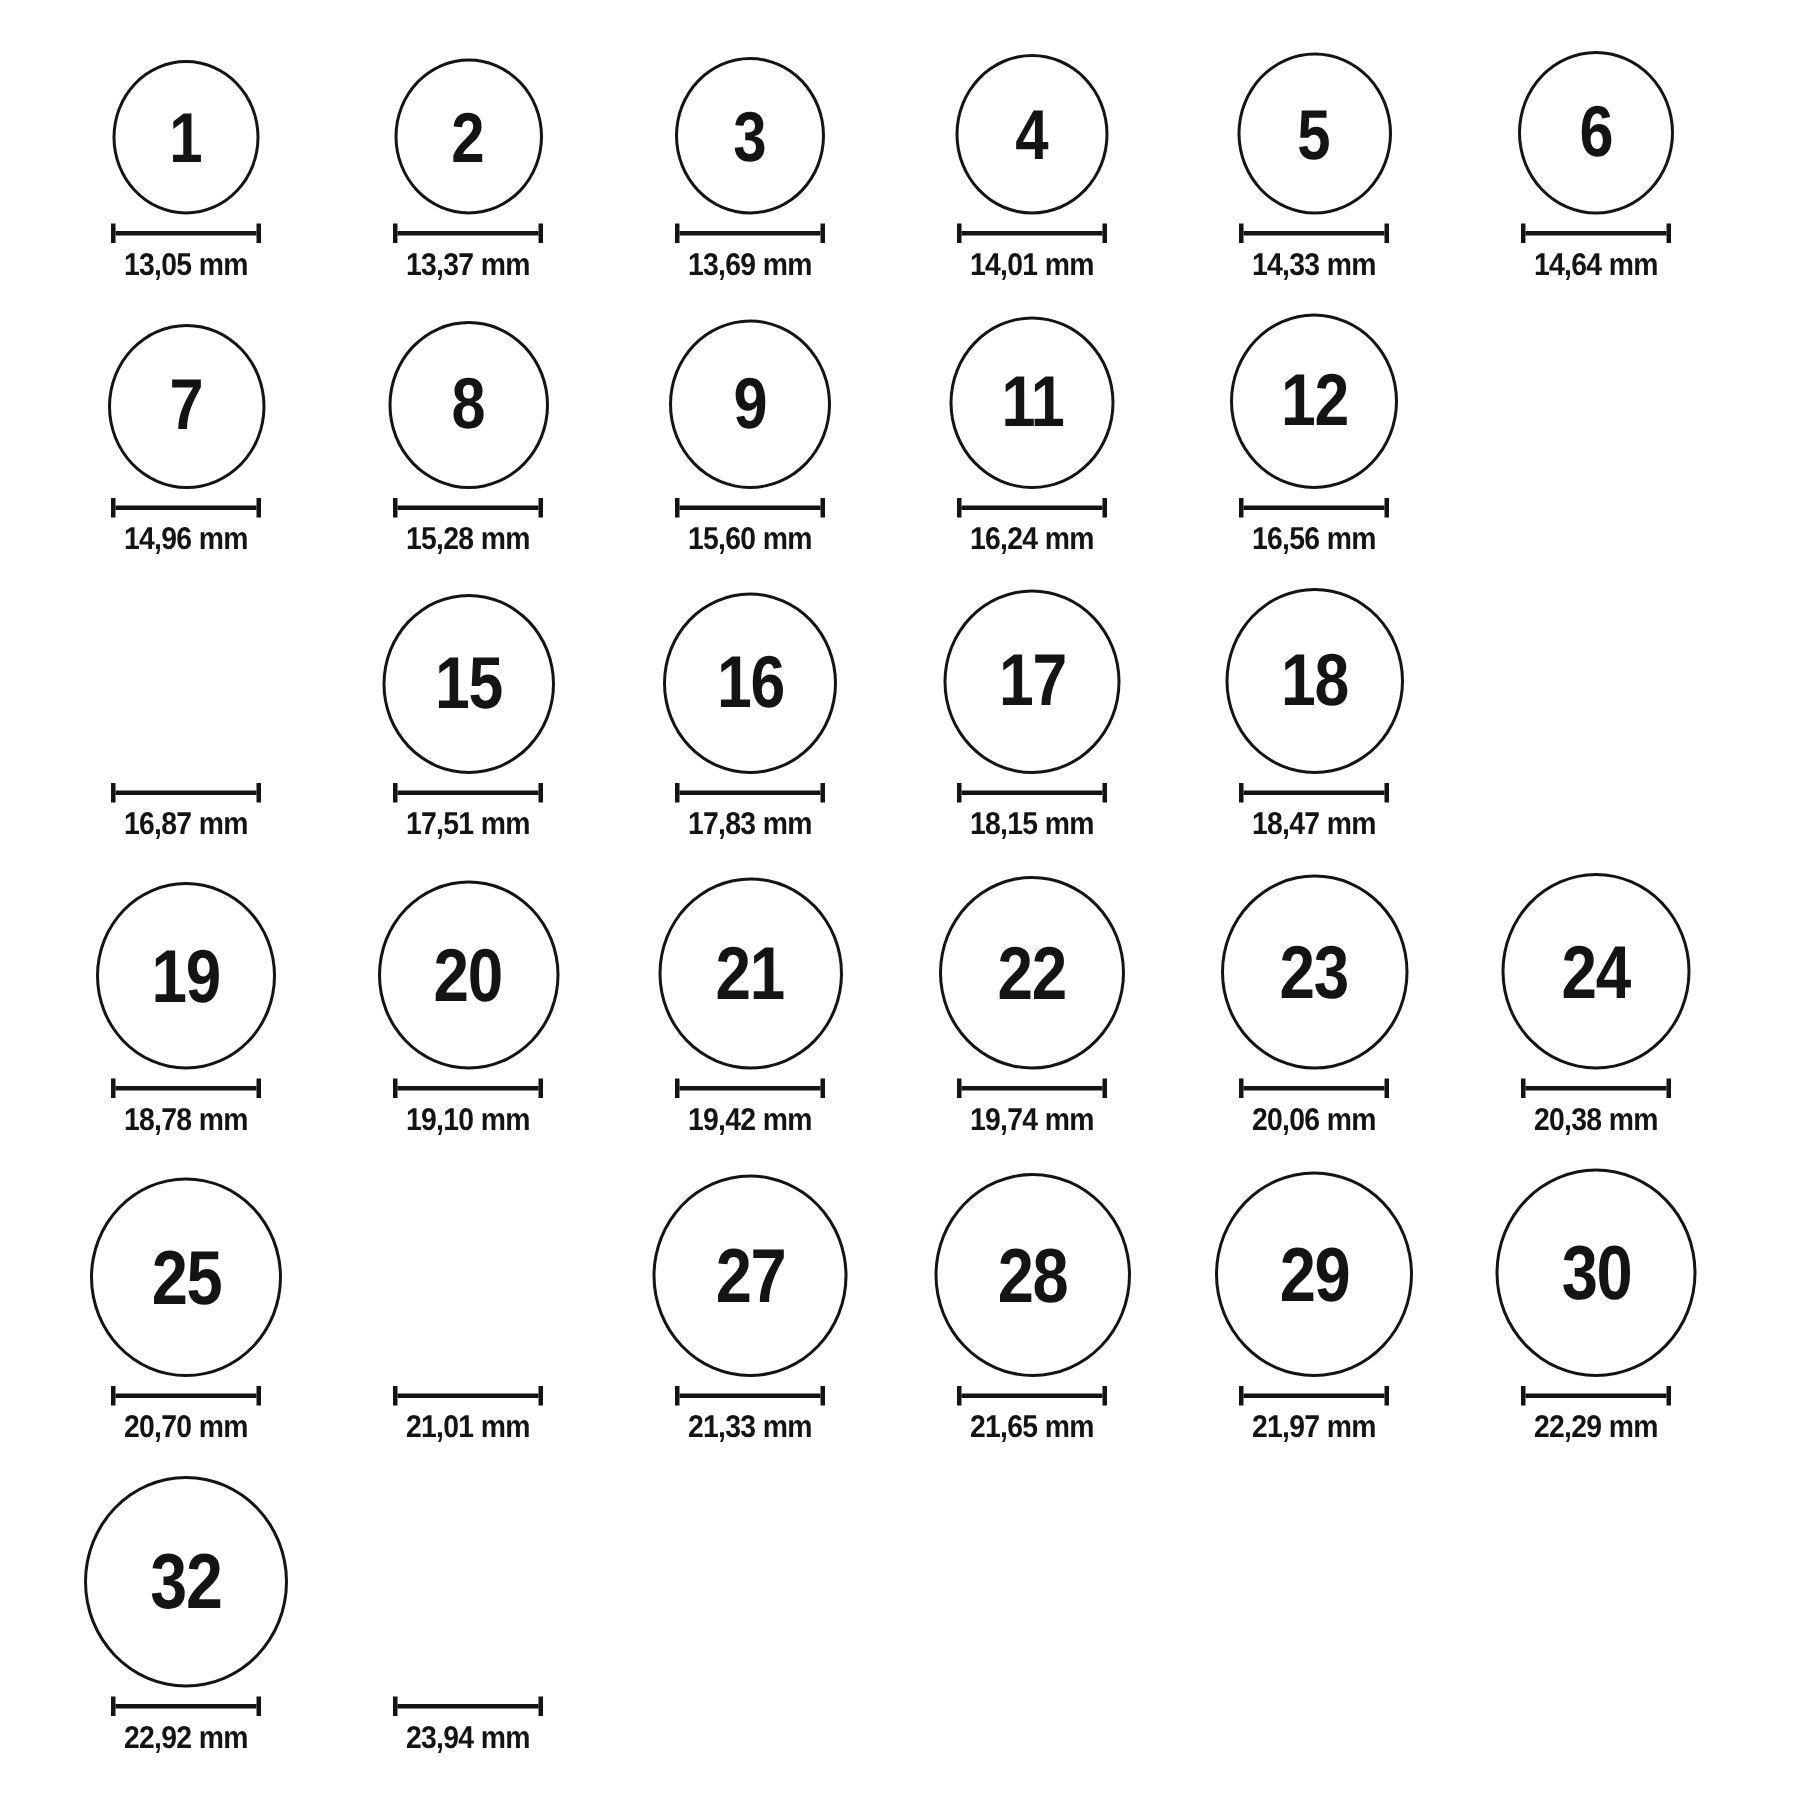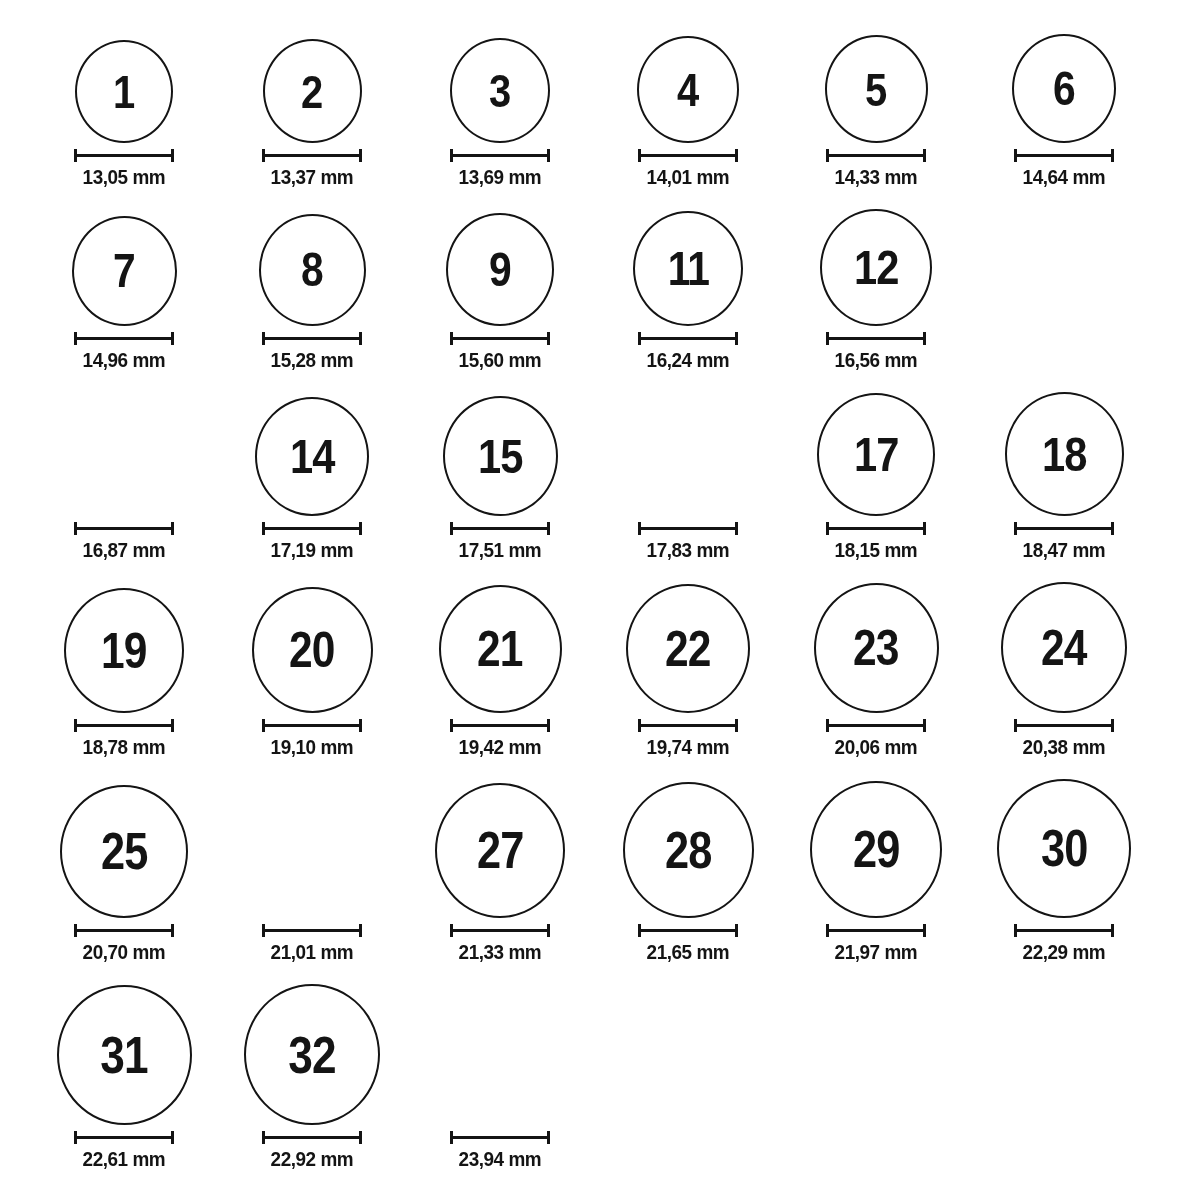--- a/index.html
+++ b/index.html
@@ -161,42 +161,34 @@
       <div class="row">
         <div class="cell">
           <div class="dim">
             <span class="tick"></span>
             <span class="bar"></span>
             <span class="tick"></span>
           </div>
           <div class="label">16,87 mm</div>
         </div>
         <div class="cell">
-          <div class="circle" style="width:114px;height:119px">
-            <span class="num" style="font-size:49px">14</span>
-          </div>
-          <div class="dim">
-            <span class="tick"></span>
-            <span class="bar"></span>
-            <span class="tick"></span>
-          </div>
-          <div class="label">17,19 mm</div>
-        </div>
-        <div class="cell">
           <div class="circle" style="width:115px;height:120px">
             <span class="num" style="font-size:49px">15</span>
           </div>
           <div class="dim">
             <span class="tick"></span>
             <span class="bar"></span>
             <span class="tick"></span>
           </div>
           <div class="label">17,51 mm</div>
         </div>
         <div class="cell">
+          <div class="circle" style="width:116px;height:121px">
+            <span class="num" style="font-size:49px">16</span>
+          </div>
           <div class="dim">
             <span class="tick"></span>
             <span class="bar"></span>
             <span class="tick"></span>
           </div>
           <div class="label">17,83 mm</div>
         </div>
         <div class="cell">
           <div class="circle" style="width:118px;height:123px">
             <span class="num" style="font-size:49px">17</span>
@@ -347,31 +339,20 @@
           </div>
           <div class="dim">
             <span class="tick"></span>
             <span class="bar"></span>
             <span class="tick"></span>
           </div>
           <div class="label">22,29 mm</div>
         </div>
       </div>
       <div class="row">
-        <div class="cell">
-          <div class="circle" style="width:135px;height:140px">
-            <span class="num" style="font-size:52px">31</span>
-          </div>
-          <div class="dim">
-            <span class="tick"></span>
-            <span class="bar"></span>
-            <span class="tick"></span>
-          </div>
-          <div class="label">22,61 mm</div>
-        </div>
         <div class="cell">
           <div class="circle" style="width:136px;height:141px">
             <span class="num" style="font-size:52px">32</span>
           </div>
           <div class="dim">
             <span class="tick"></span>
             <span class="bar"></span>
             <span class="tick"></span>
           </div>
           <div class="label">22,92 mm</div>

